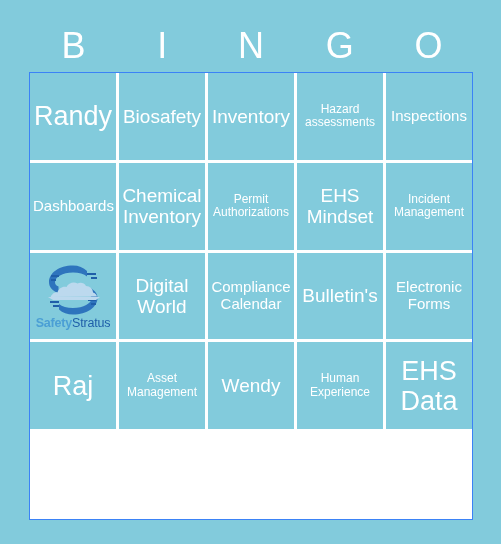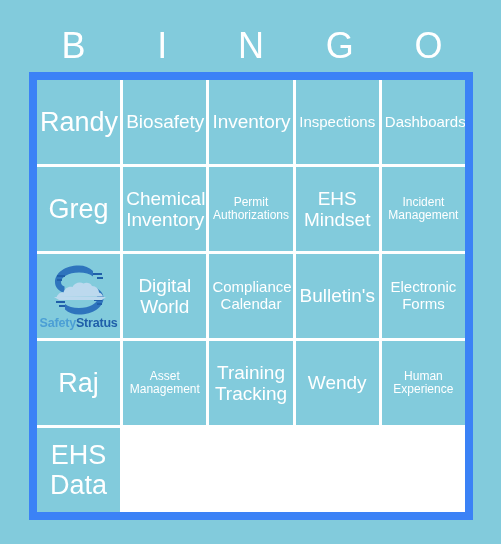--- a/index.html
+++ b/index.html
@@ -50,21 +50,21 @@
     position: absolute;
     left: 29px;
     top: 72px;
     width: 444px;
     height: 448px;
     display: grid;
     grid-template-columns: repeat(5, 1fr);
     grid-template-rows: repeat(5, 1fr);
     gap: 3px;
     background: #ffffff;
-    border: 8px solid #3b82f6;
+    border: 1px solid #3b82f6;
     box-sizing: border-box;
   }
 
   .bingo-cell {
     background: #82cbdc;
     display: flex;
     align-items: center;
     justify-content: center;
     text-align: center;
     color: #ffffff;
@@ -97,21 +97,21 @@
     height: 52px;
     display: block;
   }
   .logo-wordmark {
     font-size: 12.5px;
     line-height: 1;
     white-space: nowrap;
     letter-spacing: -0.2px;
   }
   .logo-word-safety { color: #4b9fd5; font-weight: 700; }
-  .logo-word-stratus { color: #1f5fa9; font-weight: 700; }
+  .logo-word-stratus { color: #1f5fa9; font-weight: 400; }
 </style>
 </head>
 <body>
 
 <div id="bingo-card">
 
   <div id="bingo-header">
     <span class="header-letter">B</span>
     <span class="header-letter">I</span>
     <span class="header-letter">N</span>
@@ -123,29 +123,30 @@
 
     <div class="bingo-cell size-xl">
         <span class="cell-text">Randy</span>
       </div>
     <div class="bingo-cell size-lg">
         <span class="cell-text">Biosafety</span>
       </div>
     <div class="bingo-cell size-lg">
         <span class="cell-text">Inventory</span>
       </div>
+    <div class="bingo-cell size-sm">
+        <span class="cell-text">Hazard
+assessments</span>
+      </div>
     <div class="bingo-cell size-md">
         <span class="cell-text">Inspections</span>
       </div>
 
     <div class="bingo-cell size-md">
         <span class="cell-text">Dashboards</span>
-      </div>
-    <div class="bingo-cell size-xl">
-        <span class="cell-text">Greg</span>
       </div>
     <div class="bingo-cell size-lg">
         <span class="cell-text">Chemical
 Inventory</span>
       </div>
     <div class="bingo-cell size-sm">
         <span class="cell-text">Permit
 Authorizations</span>
       </div>
     <div class="bingo-cell size-lg">
@@ -203,24 +204,20 @@
       </div>
     <div class="bingo-cell size-xl">
         <span class="cell-text">Raj</span>
       </div>
     <div class="bingo-cell size-sm">
         <span class="cell-text">Asset
 Management</span>
       </div>
 
     <div class="bingo-cell size-lg">
-        <span class="cell-text">Training
-Tracking</span>
-      </div>
-    <div class="bingo-cell size-lg">
         <span class="cell-text">Wendy</span>
       </div>
     <div class="bingo-cell size-sm">
         <span class="cell-text">Human
 Experience</span>
       </div>
     <div class="bingo-cell size-xl">
         <span class="cell-text">EHS
 Data</span>
       </div>

